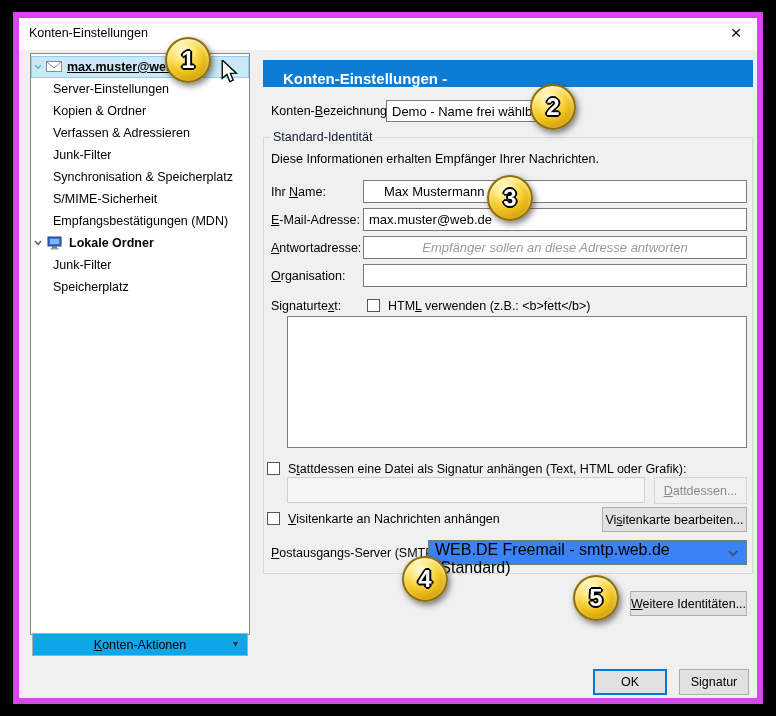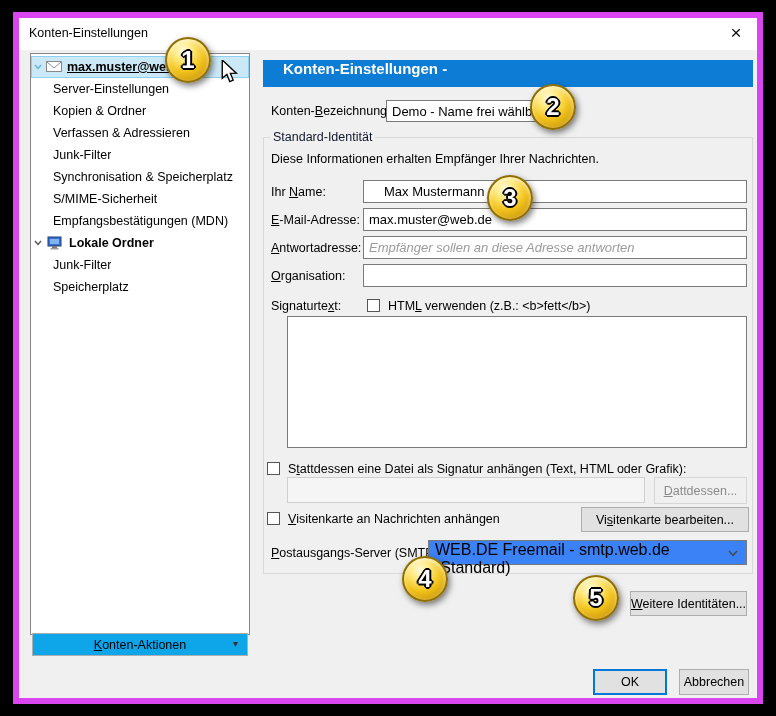--- a/index.html
+++ b/index.html
@@ -20,21 +20,21 @@
   .trow.bold .lbl{font-weight:bold;}
   .trow.uline .lbl{text-decoration:underline;}
   .ind1{padding-left:22px;}
   .chev{position:absolute;left:3px;top:8px;}
   .ticon{position:absolute;top:4px;}
   .actions-btn{position:absolute;left:13px;top:615px;width:216px;height:23px;background:#0ea5e9;
     border:1px solid #adadad;font-size:12.5px;display:flex;align-items:center;justify-content:center;}
   .actions-btn .caret{position:absolute;right:9px;top:4px;font-size:10px;color:#333;}
   
   .hdr{position:absolute;left:244px;top:42px;width:490px;height:27px;background:#0c7cd5;
-    display:flex;align-items:flex-start;padding-left:20px;font-size:15px;font-weight:bold;color:#fff;}
+    display:flex;align-items:flex-end;padding-left:20px;font-size:15px;font-weight:bold;color:#fff;}
   .hdr .em{color:#eaf5ff;margin-left:4px;}
   .flabel{position:absolute;font-size:12.5px;color:#000;height:22px;line-height:22px;white-space:nowrap;}
   .tinput{position:absolute;border:1px solid #7a7a7a;background:#fff;font-size:13px;
     font-family:"Liberation Sans","DejaVu Sans",sans-serif;padding:0 5px;color:#000;}
   .tinput::placeholder{color:#9b9b9b;font-style:italic;}
   fieldset.grp{position:absolute;left:244px;top:112px;width:490px;height:444px;border:1px solid #d9d9d9;
     margin:0;padding:0;pointer-events:none;}
   fieldset.grp legend{font-size:12.5px;color:#0f172a;margin-left:6px;padding:0 3px;}
   .cb{position:absolute;width:13px;height:13px;background:#fff;border:1px solid #555;}
   .btn{position:absolute;background:#e1e1e1;border:1px solid #adadad;font-size:12.5px;color:#000;
@@ -136,58 +136,58 @@
 
   <div class="flabel" style="left:252px;top:130px">Diese Informationen erhalten Empfänger Ihrer Nachrichten.</div>
 
   <div class="flabel" style="left:252px;top:163px"><span>Ihr </span><span class="u">N</span><span>ame:</span></div>
   <input class="tinput" style="left: 344px; top: 162px; width: 384px; height: 23px; padding-left: 20px;" value="Max Mustermann">
 
   <div class="flabel" style="left:252px;top:191px"><span class="u">E</span><span>-Mail-Adresse:</span></div>
   <input class="tinput" style="left: 344px; top: 190px; width: 384px; height: 23px;" value="max.muster@web.de">
 
   <div class="flabel" style="left:252px;top:219px"><span class="u">A</span><span>ntwortadresse:</span></div>
-  <input class="tinput" style="left: 344px; top: 218px; width: 384px; height: 23px;" placeholder="Empfänger sollen an diese Adresse antworten">
+  <input class="tinput" style="left: 344px; top: 218px; width: 384px; height: 23px; text-align: center;" placeholder="Empfänger sollen an diese Adresse antworten">
 
   <div class="flabel" style="left:252px;top:247px"><span class="u">O</span><span>rganisation:</span></div>
   <input class="tinput" style="left: 344px; top: 246px; width: 384px; height: 23px;" value="">
 
   <div class="flabel" style="left:252px;top:277px"><span>Signaturte</span><span class="u">x</span><span>t:</span></div>
   <span class="cb" style="left:348px;top:281px"></span>
   <div class="flabel" style="left:369px;top:277px"><span>HTM</span><span class="u">L</span><span> verwenden (z.B.: &lt;b&gt;fett&lt;/b&gt;)</span></div>
 
   <textarea class="sig" style="left: 268px; top: 298px; width: 460px; height: 132px;"></textarea>
 
   <span class="cb" style="left:248px;top:444px"></span>
   <div class="flabel" style="left:269px;top:440px"><span>S</span><span class="u">t</span><span>attdessen eine Datei als Signatur anhängen (Text, HTML oder Grafik):</span></div>
   <input class="tinput" style="left: 268px; top: 459px; width: 358px; height: 26px; background: rgb(245, 245, 245); border-color: rgb(207, 207, 207);" disabled="" value="">
   <div class="btn disabled" style="left:635px;top:459px;width:93px;height:27px">
       <span><span class="u">D</span><span>attdessen...</span></span>
     </div>
 
   <span class="cb" style="left:248px;top:494px"></span>
   <div class="flabel" style="left:269px;top:490px"><span class="u">V</span><span>isitenkarte an Nachrichten anhängen</span></div>
-  <div class="btn" style="left:562px;top:489px;width:168px;height:25px">
+  <div class="btn" style="left:583px;top:489px;width:145px;height:25px">
       <span><span>Vi</span><span class="u">s</span><span>itenkarte bearbeiten...</span></span>
     </div>
 
   <div class="flabel" style="left:252px;top:524px"><span class="u">P</span><span>ostausgangs-Server (SMTP):</span></div>
   <div class="dd" style="left:409px;top:522px;width:319px;height:25px">
     <span>WEB.DE Freemail - smtp.web.de (Standard)</span>
     <svg class="dchev" width="10" height="7">
         <polyline points="1,1 5,5.5 9,1" fill="none" stroke="#444" stroke-width="1.3"></polyline>
       </svg>
   </div>
 
   <div class="btn" style="left:611px;top:573px;width:117px;height:25px">
       <span><span class="u">W</span><span>eitere Identitäten...</span></span>
     </div>
 
   <div class="btn default" style="left:574px;top:651px;width:74px;height:26px">OK</div>
-  <div class="btn" style="left:660px;top:651px;width:70px;height:26px">Abbrechen</div>
+  <div class="btn" style="left:660px;top:651px;width:70px;height:26px">Signatur</div>
 
 </div>
 
 <div class="badge" style="left:165px;top:37px">1</div>
 <div class="badge" style="left:530px;top:84px">2</div>
 <div class="badge" style="left:487px;top:175px">3</div>
 <div class="badge" style="left:402px;top:556px">4</div>
 <div class="badge" style="left:573px;top:575px">5</div>
 
 <svg class="cursor" width="22" height="24" viewBox="0 0 11 16">

